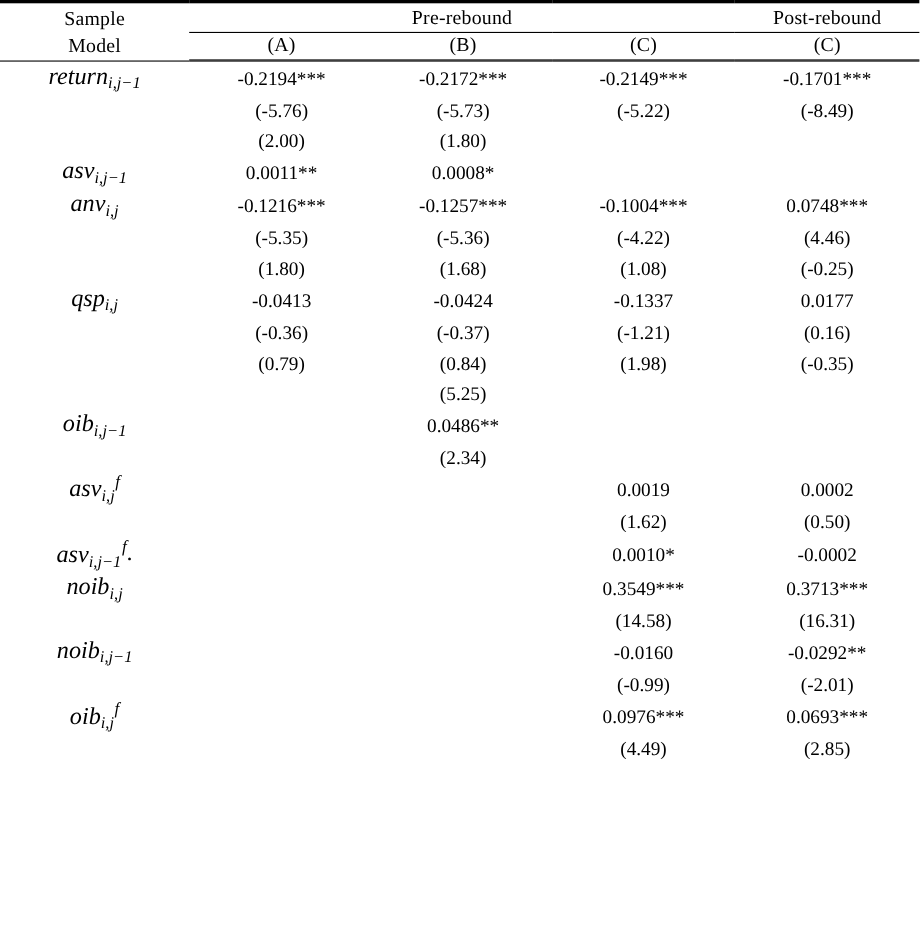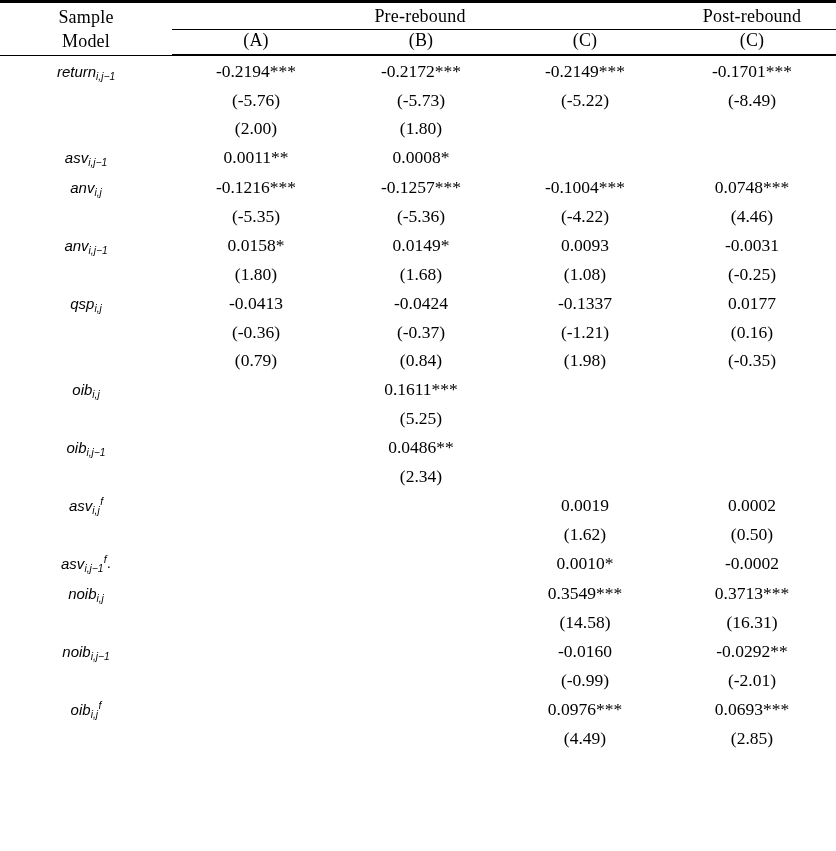--- a/index.html
+++ b/index.html
@@ -60,22 +60,22 @@
   .hdr-text {
     font-size: 18px;
     letter-spacing: 0.2px;
   }
 
   .row-coef td  { height: 30px; vertical-align: middle; font-size: 17.5px; }
   .row-tstat td { height: 28px; vertical-align: middle; font-size: 17.5px; }
 
   .var-label {
     font-style: italic;
-    font-size: 15px;
-    font-family: Liberation Sans, sans-serif;
+    font-size: 22px;
+    font-family: Liberation Serif, serif;
     white-space: nowrap;
   }
   .var-label .sub {
     font-size: 0.68em;
     vertical-align: -0.28em;
     font-style: italic;
     letter-spacing: 0;
   }
   .var-label .sup {
     font-size: 0.70em;
@@ -157,27 +157,20 @@
           <td>-0.1004***</td>
           <td>0.0748***</td>
         </tr>
         <tr class="row-tstat">
           <td></td>
           <td>(-5.35)</td>
           <td>(-5.36)</td>
           <td>(-4.22)</td>
           <td>(4.46)</td>
         </tr>
-        <tr class="row-coef">
-          <td><span class="var-label">anv<span class="sub">i,j−1</span></span></td>
-          <td>0.0158*</td>
-          <td>0.0149*</td>
-          <td>0.0093</td>
-          <td>-0.0031</td>
-        </tr>
         <tr class="row-tstat">
           <td></td>
           <td>(1.80)</td>
           <td>(1.68)</td>
           <td>(1.08)</td>
           <td>(-0.25)</td>
         </tr>
         <tr class="row-coef">
           <td><span class="var-label">qsp<span class="sub">i,j</span></span></td>
           <td>-0.0413</td>
@@ -192,27 +185,20 @@
           <td>(-1.21)</td>
           <td>(0.16)</td>
         </tr>
         <tr class="row-tstat">
           <td></td>
           <td>(0.79)</td>
           <td>(0.84)</td>
           <td>(1.98)</td>
           <td>(-0.35)</td>
         </tr>
-        <tr class="row-coef">
-          <td><span class="var-label">oib<span class="sub">i,j</span></span></td>
-          <td class="empty"></td>
-          <td>0.1611***</td>
-          <td class="empty"></td>
-          <td class="empty"></td>
-        </tr>
         <tr class="row-tstat">
           <td></td>
           <td class="empty"></td>
           <td>(5.25)</td>
           <td class="empty"></td>
           <td class="empty"></td>
         </tr>
         <tr class="row-coef">
           <td><span class="var-label">oib<span class="sub">i,j−1</span></span></td>
           <td class="empty"></td>

